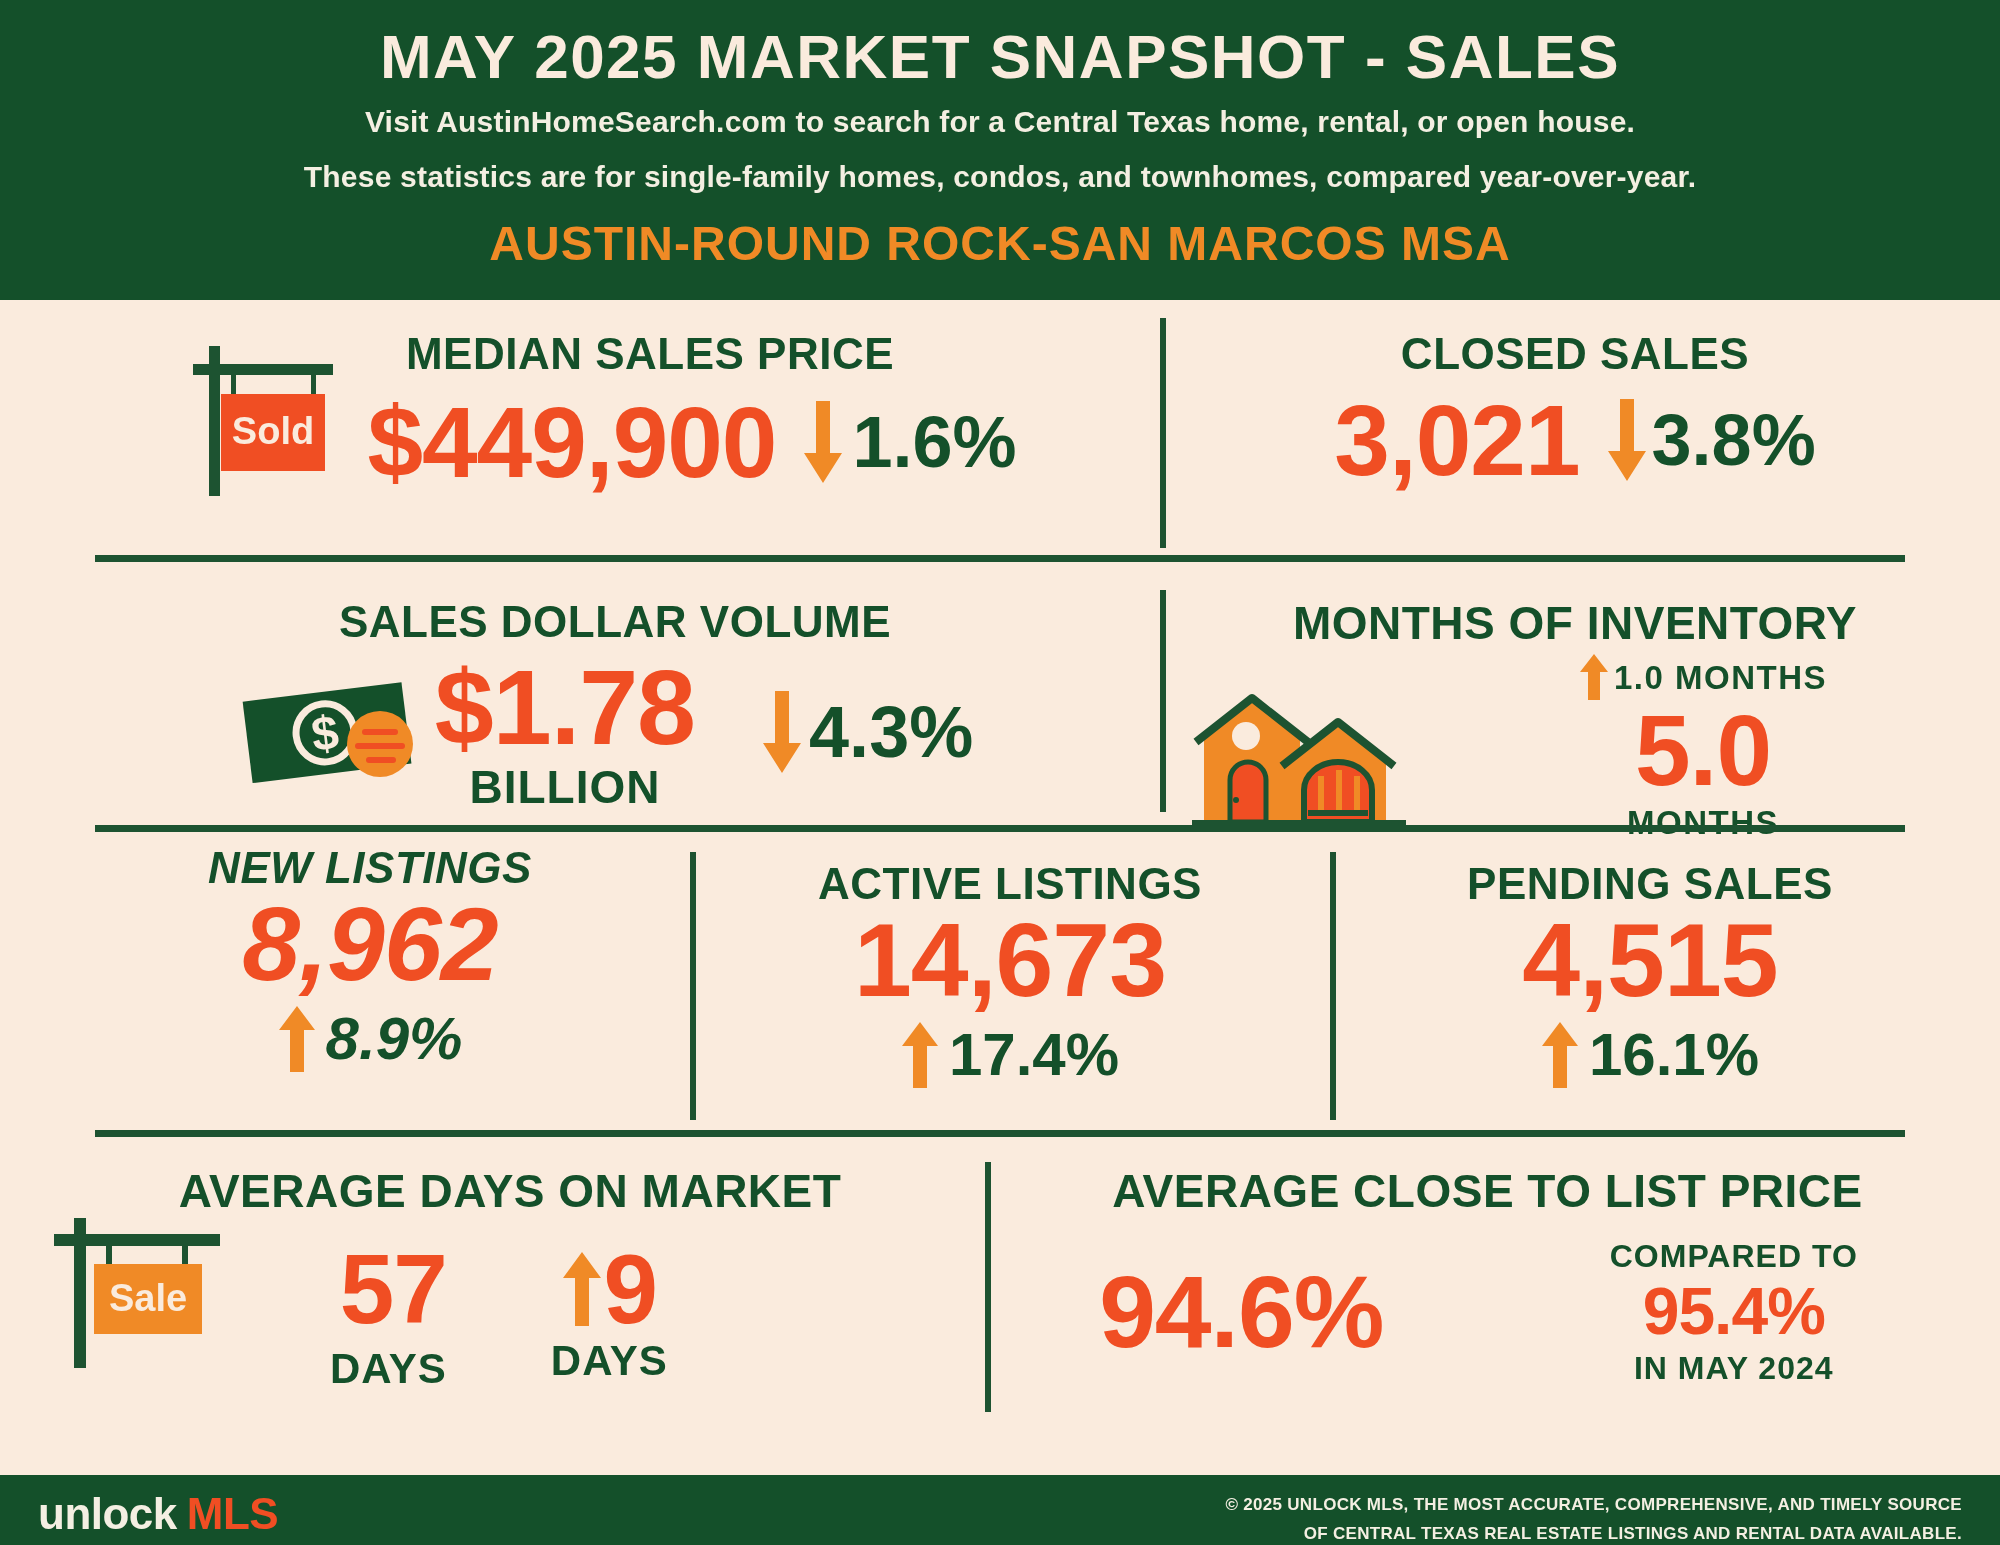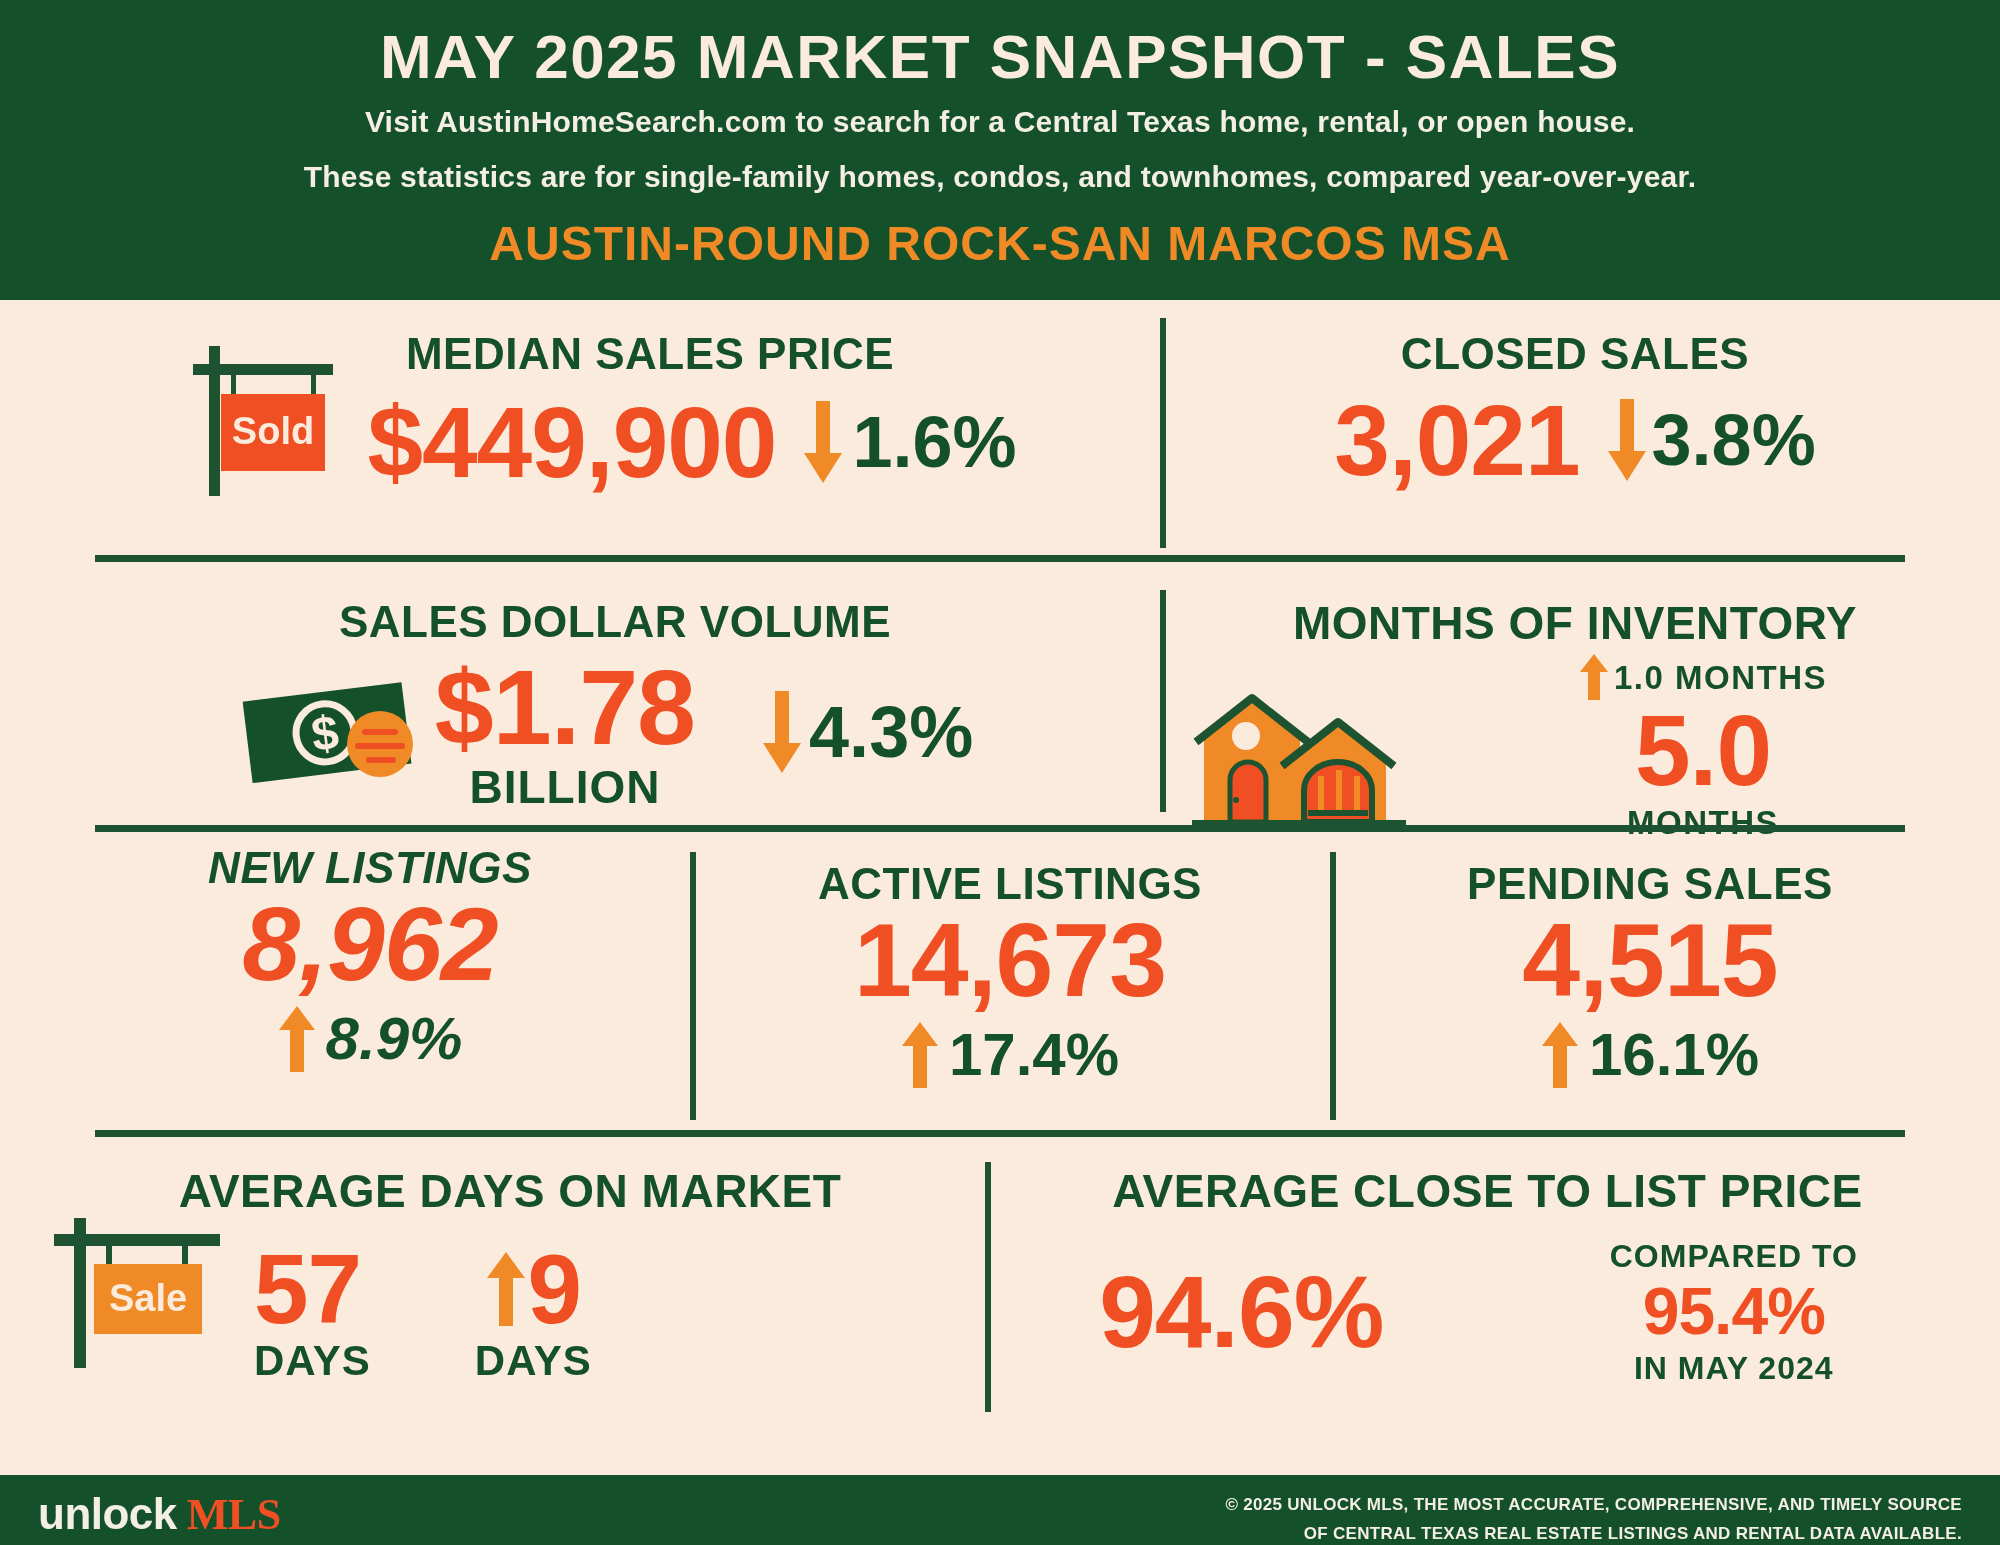--- a/index.html
+++ b/index.html
@@ -270,21 +270,21 @@
         <span style="width:200px;height:160px;margin-left:14px;">
           <svg width="200" height="160" viewBox="0 0 200 160">
             <rect x="20" y="0" width="12" height="150" fill="#1D5331"></rect>
             <rect x="0" y="16" width="166" height="12" fill="#1D5331"></rect>
             <rect x="52" y="26" width="6" height="22" fill="#1D5331"></rect>
             <rect x="128" y="26" width="6" height="22" fill="#1D5331"></rect>
             <rect x="40" y="46" width="108" height="70" fill="#F08A26"></rect>
             <text x="94" y="93" font-family="Liberation Sans, sans-serif" font-size="38" font-weight="bold" fill="#FAEBDD" text-anchor="middle">Sale</text>
           </svg>
         </span>
-        <div style="display:flex;flex-direction:column;align-items:flex-start;margin-top:22px;">
+        <div style="display:flex;flex-direction:column;align-items:flex-end;margin-left:76px;margin-top:22px;gap:8px;">
           <span class="bignum" style="font-size:98px;">57</span>
           <span class="smalllbl" style="font-size:42px;margin-top:2px;">DAYS</span>
         </div>
         <div style="display:flex;flex-direction:column;align-items:center;margin-left:104px;margin-top:22px;">
           <div class="row">
             <span class="arw" style="margin-right:2px;">
               <svg width="40" height="74" viewBox="0 0 40 74">
                   <path d="M20 0 L39 26 h-12 v48 h-14 V26 H1 Z" fill="#F08A26"></path>
                 </svg>
             </span>
@@ -306,21 +306,21 @@
           <span class="bignum" style="font-size:66px;margin-top:6px;">95.4%</span>
           <span class="smalllbl" style="font-size:32px;margin-top:8px;letter-spacing:1px;">IN MAY 2024</span>
         </div>
       </div>
     </div>
 
   </div>
 
   <div class="footer">
     <div class="logo">
-      <span class="a">unlock</span><span class="b" style="margin-left:10px;font-family:Liberation Serif, serif;">MLS</span>
+      <span class="a">unlock</span><span class="b" style="margin-left:10px;">MLS</span>
     </div>
     <div class="copy">
       <div>© 2025 UNLOCK MLS, THE MOST ACCURATE, COMPREHENSIVE, AND TIMELY SOURCE</div>
       <div>OF CENTRAL TEXAS REAL ESTATE LISTINGS AND RENTAL DATA AVAILABLE.</div>
     </div>
   </div>
 
 </div>
 
 </body></html>

